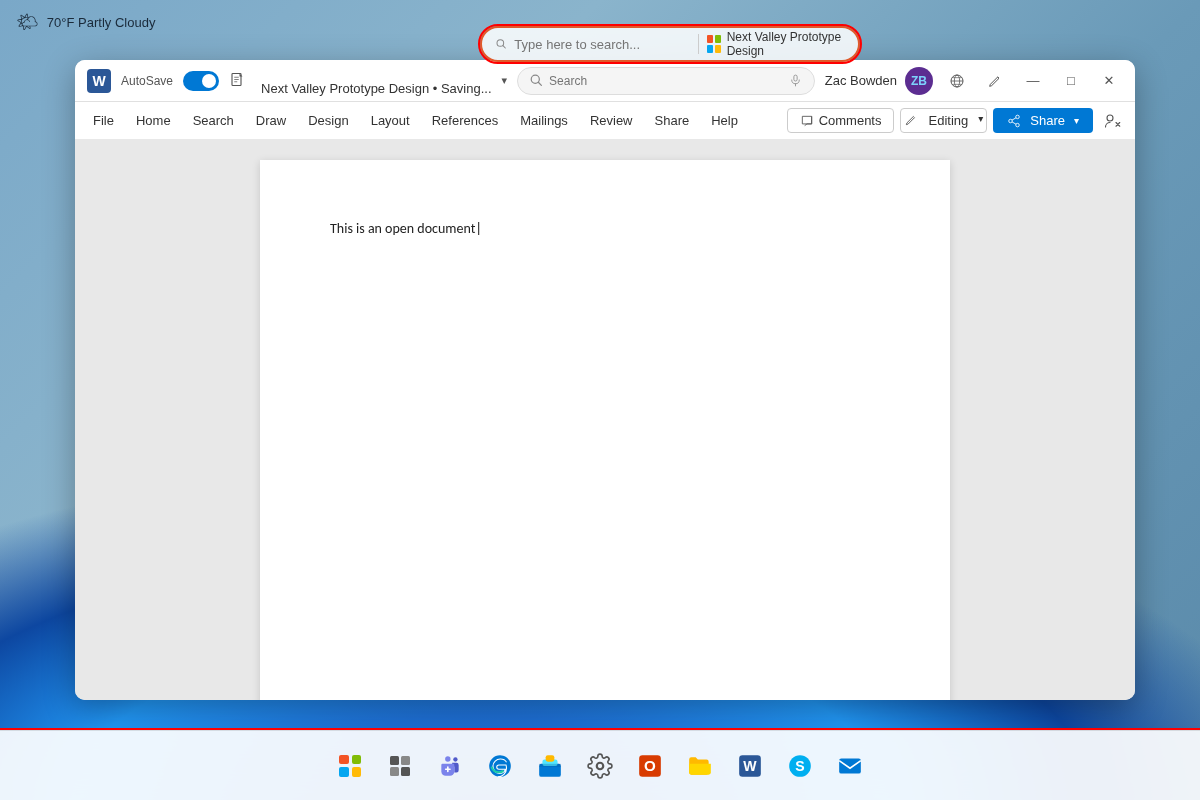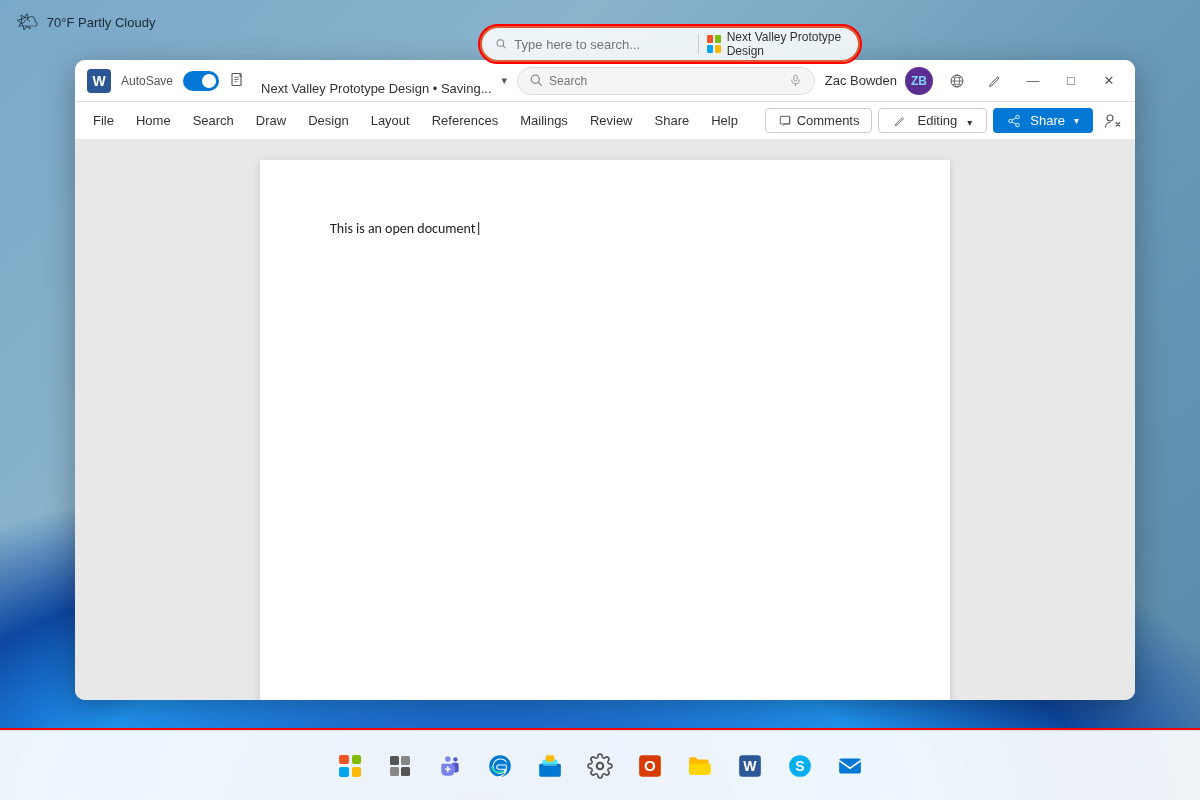--- a/index.html
+++ b/index.html
@@ -304,23 +304,23 @@
       padding: 4px 12px;
       border: 1px solid #ccc;
       border-radius: 4px;
       font-size: 13px;
       cursor: pointer;
       background: white;
       color: #333;
     }
     .editing-btn {
       display: flex;
-      align-items: flex-end;
+      align-items: flex-start;
       gap: 10px;
-      padding: 4px 14px;
+      padding: 4px 3px;
       border: 1px solid #ccc;
       border-radius: 4px;
       font-size: 13px;
       cursor: pointer;
       background: white;
       color: #333;
     }
     .share-btn {
       display: flex;
       align-items: center;

